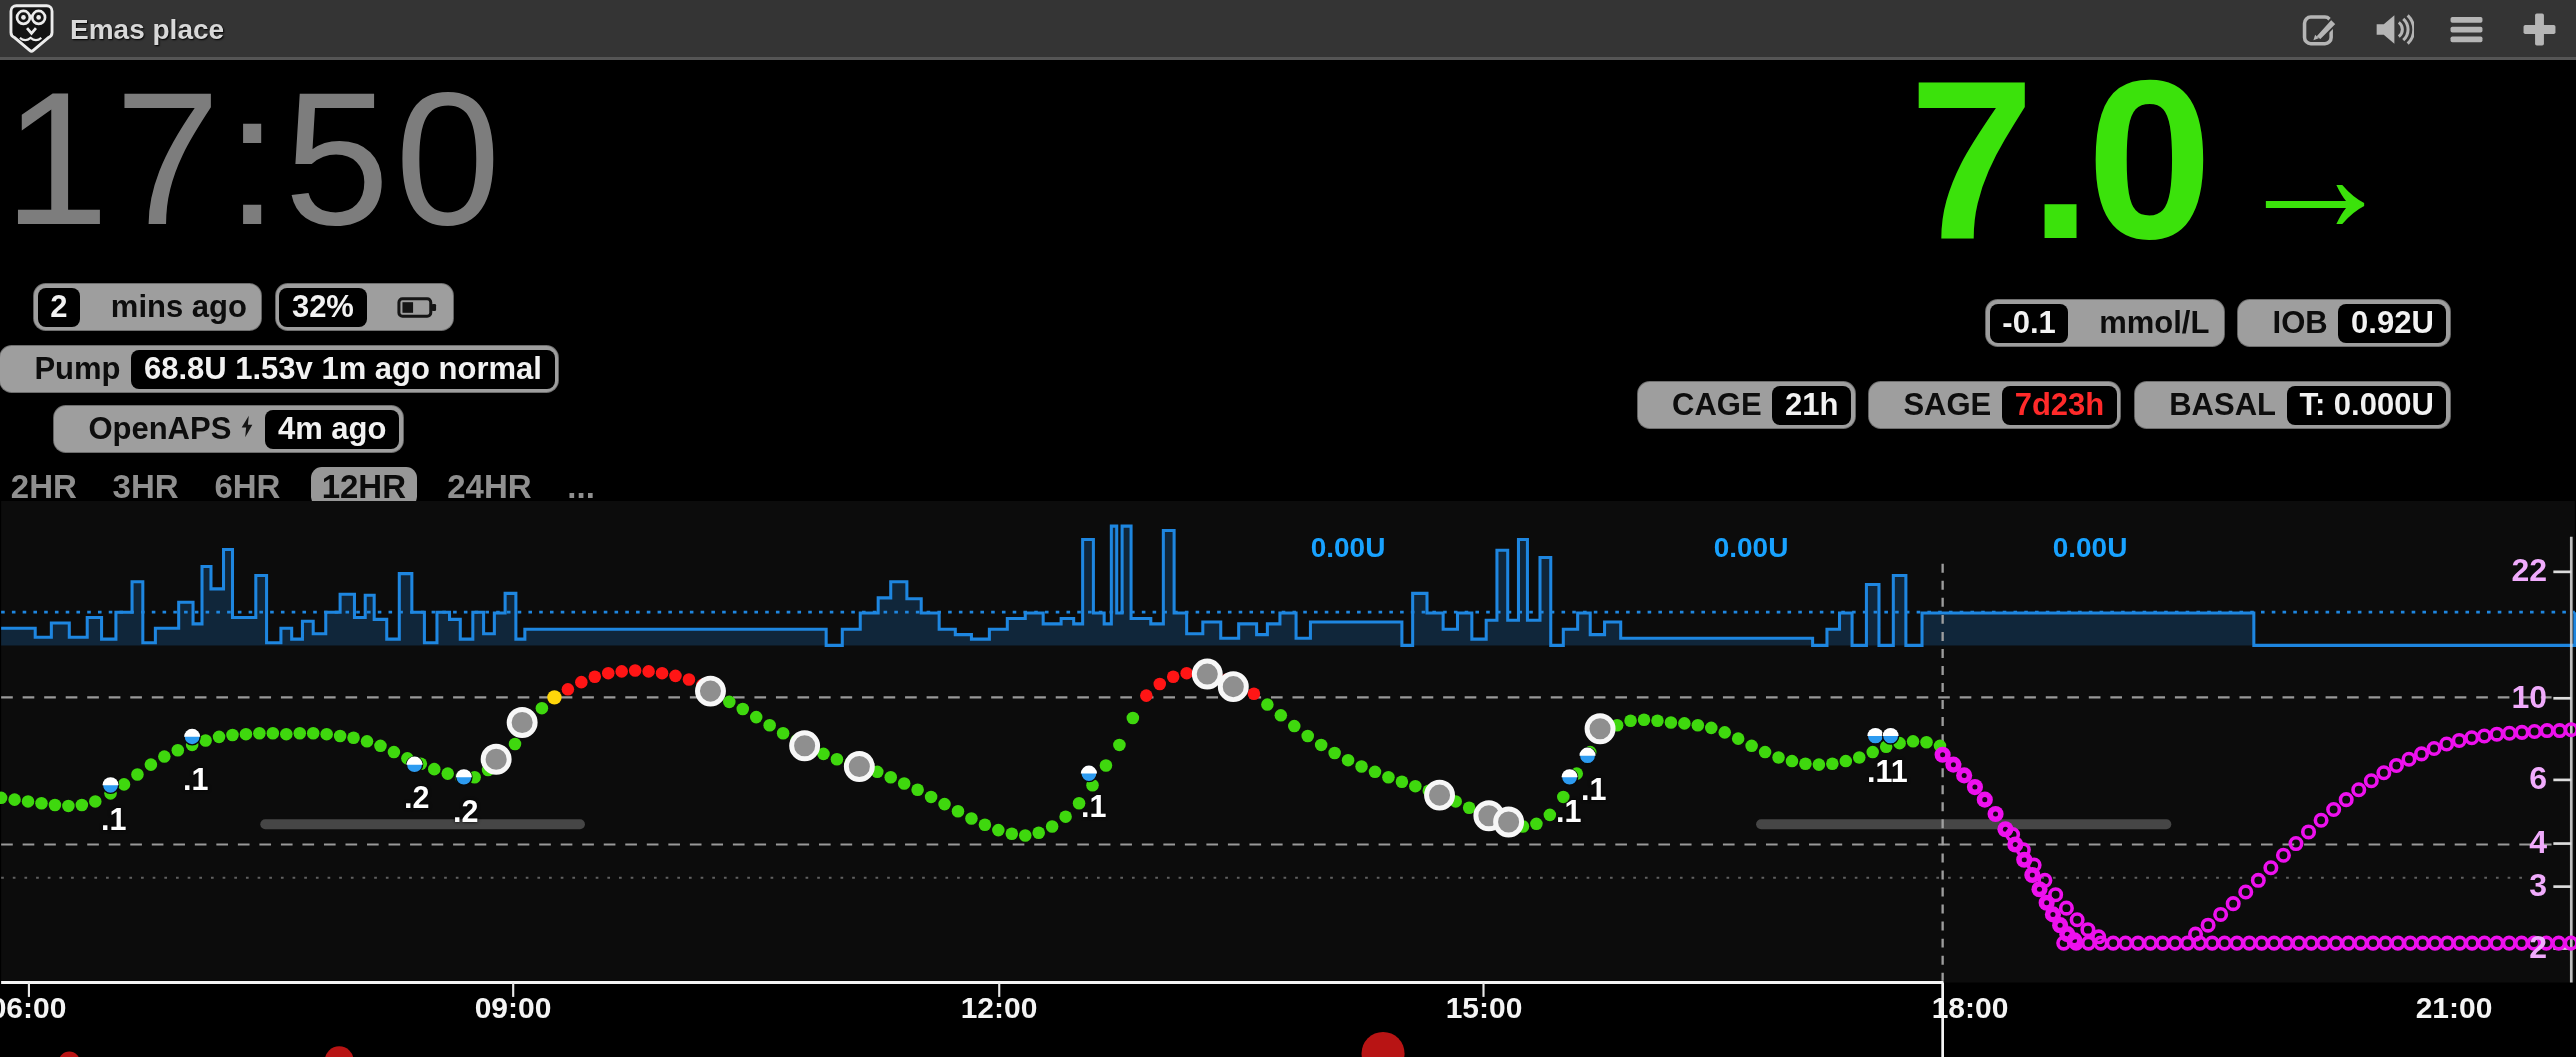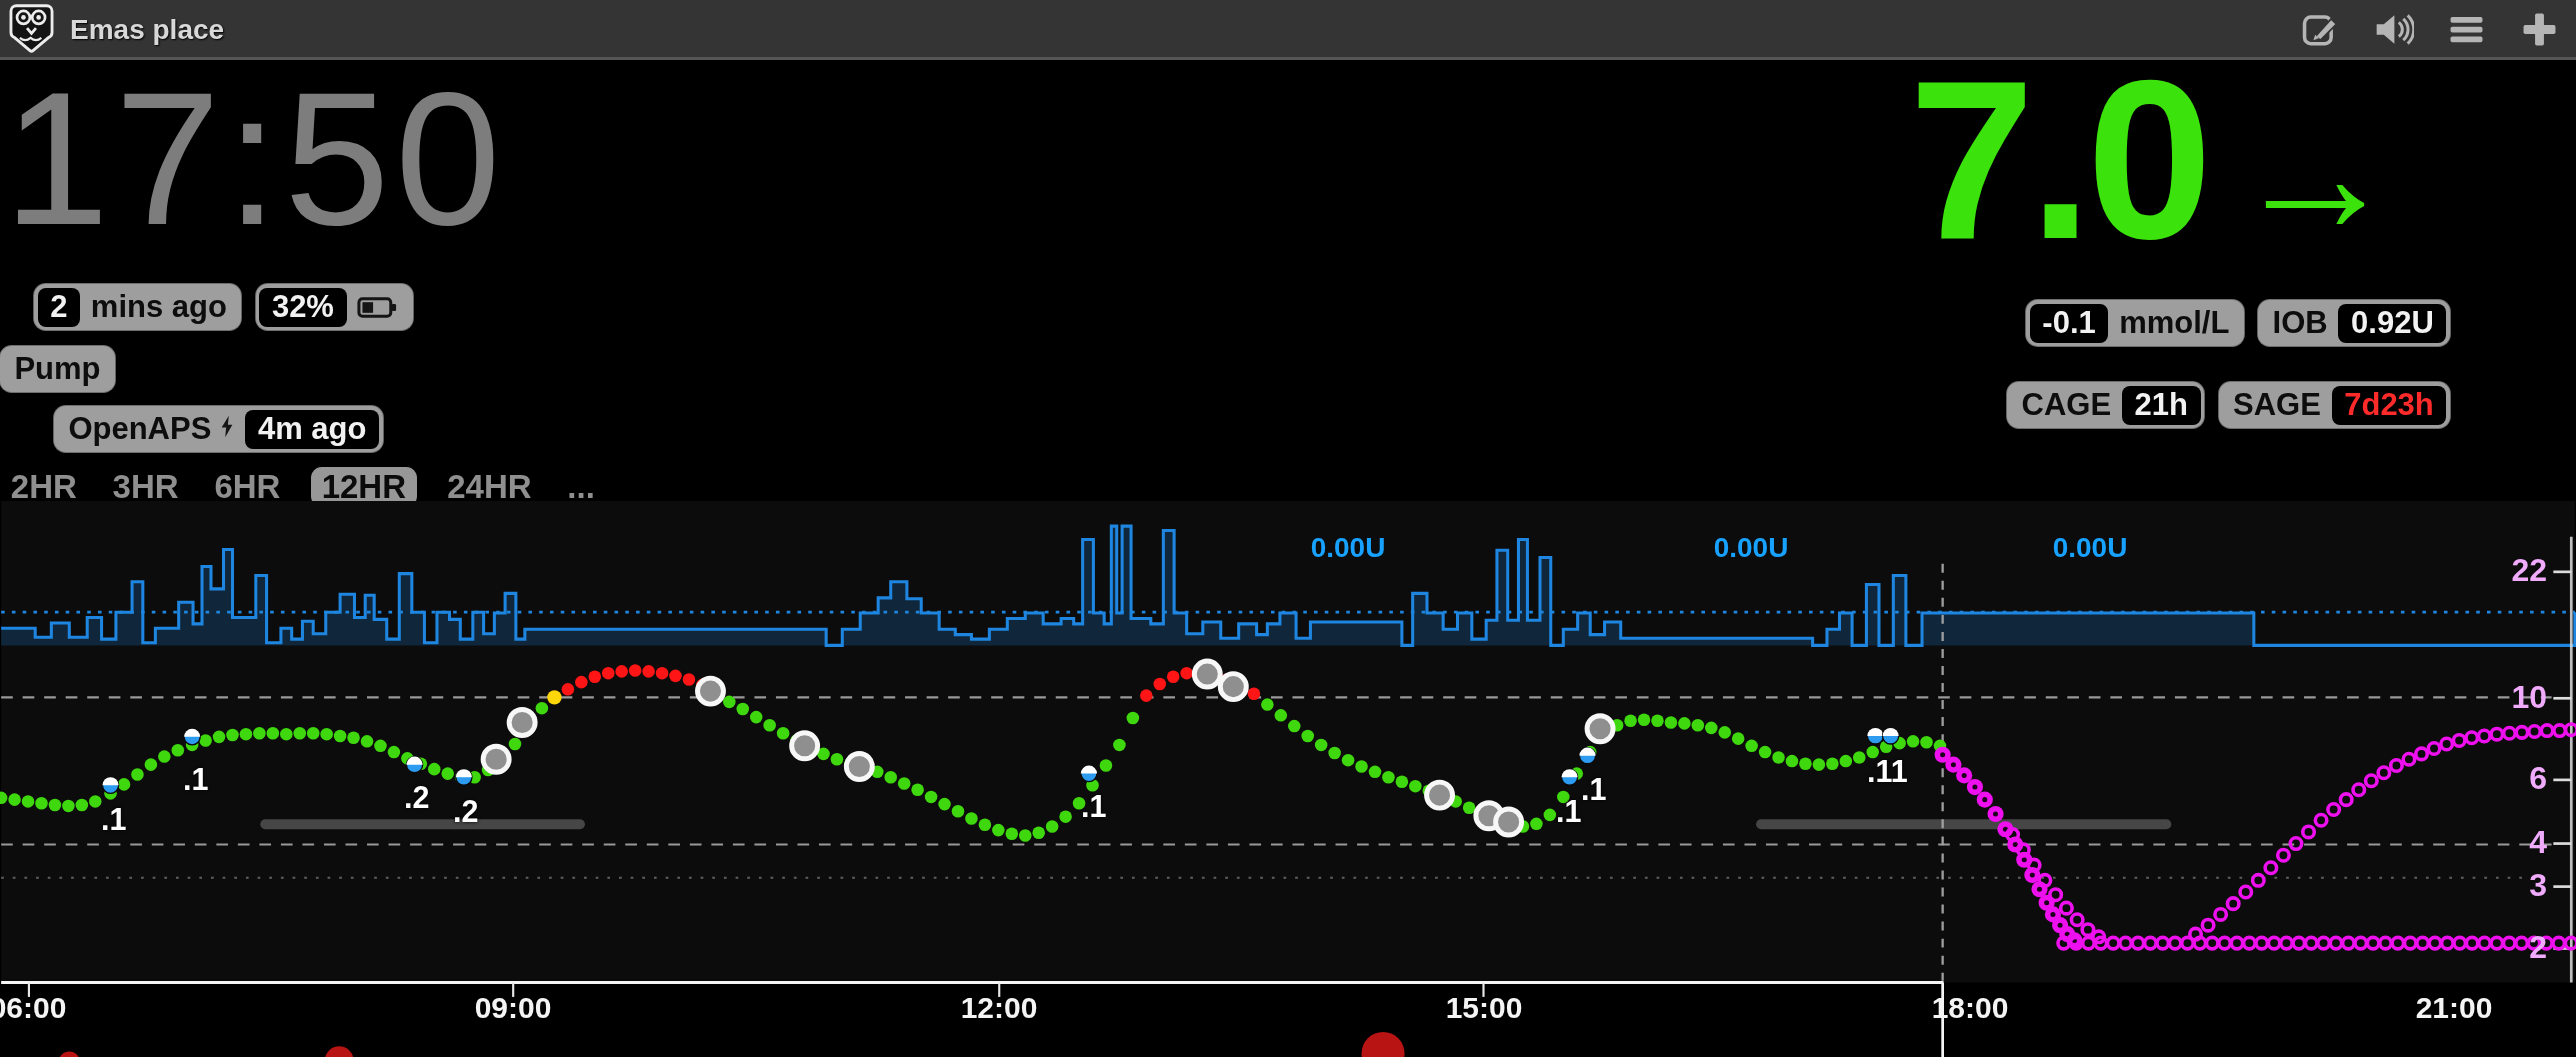--- a/index.html
+++ b/index.html
@@ -7,21 +7,21 @@
   #app{position:relative;width:2576px;height:916px;background:#000;}
   
   header{position:absolute;left:0;top:0;width:2576px;height:57px;background:#343434;border-bottom:3.6px solid #555;}
   .brand{position:absolute;left:9px;top:3.6px;display:flex;align-items:center;gap:16px;}
   .app-title{color:#d8d8d8;font-size:28px;font-weight:bold;text-shadow:0.9px 0.9px 1.8px #000;}
   .top-icons{position:absolute;right:16px;top:9px;display:flex;gap:32px;align-items:center;}
   .top-icons .icon{width:41px;height:41px;display:flex;align-items:center;justify-content:center;cursor:pointer;}
   
   .pill{display:inline-flex;align-items:center;background:#9e9e9e;border-radius:11.7px;padding:3.6px;
         font-weight:bold;font-size:31px;line-height:1.15;white-space:nowrap;box-shadow:0 0 0 0.9px #6e6e6e;}
-  .pill .lbl{color:#0d0d0d;padding:1.8px 10.8px;display:flex;align-items:center;gap:7.2px;}
+  .pill .lbl{color:#0d0d0d;padding:1.8px 10.8px;display:flex;align-items:center;gap:7.2px;margin-left:20px;}
   .pill .val{background:#000;color:#f2f2f2;border-radius:8px;padding:1.8px 12.6px;}
   .pill .val.red{color:#ff2a2a;}
   .pill-row{position:absolute;display:flex;gap:14.4px;}
   
   .clock{position:absolute;left:3.6px;top:63px;color:#7d7d7d;font-size:190px;line-height:1;letter-spacing:5.4px;
          font-family:"Liberation Sans","DejaVu Sans",sans-serif;}
   
   .bignum{position:absolute;right:178px;top:47px;display:flex;align-items:center;}
   .bg-value{color:#3be20b;font-size:226px;font-weight:bold;line-height:1;letter-spacing:-5.4px;}
   .bg-arrow{color:#3be20b;font-size:166px;font-weight:normal;line-height:1;margin-left:25px;margin-top:30.5px;}
@@ -105,20 +105,21 @@
             <rect x="6" y="7" width="12" height="12" fill="#151515"></rect>
             <rect x="39" y="9" width="5" height="8" rx="1.5" fill="#151515"></rect>
           </svg>
         </span>
       </span>
     </div>
 
     <div class="pill-row" style="left:0px;top:346px;">
       <span class="pill">
         <span class="lbl">Pump</span>
+        <span class="val">68.8U 1.53v 1m ago normal</span>
       </span>
     </div>
 
     <div class="pill-row" style="left:54px;top:406px;">
       <span class="pill">
         <span class="lbl">
           <span>OpenAPS</span>
           <span>
             <svg width="16" height="25" viewBox="0 0 18 28">
               <path d="M11 2 L3 15 h5 L7 26 L15 12 h-5 Z" fill="#151515"></path>
@@ -155,20 +156,24 @@
     </div>
 
     <div class="right-pills" style="top:382px;">
       <span class="pill">
         <span class="lbl">CAGE</span>
         <span class="val">21h</span>
       </span>
       <span class="pill">
         <span class="lbl">SAGE</span>
         <span class="val red">7d23h</span>
+      </span>
+      <span class="pill">
+        <span class="lbl">BASAL</span>
+        <span class="val">T: 0.000U</span>
       </span>
     </div>
   </main>
 
   <section id="chart">
     <svg id="chart-svg" width="2576" height="556" viewBox="0 558 2870 620">
         <rect x="0" y="558" width="2870" height="537" fill="#0c0c0c"></rect>
         <path d="M0 700 H12 H38 V710 H56 V694 H76 V710 H96 V688 H112 V712 H128 V682 H146 V648 H158 V716 H172 V700 H198 V671 H214 V695 H224 V631 H234 V656 H248 V612 H258 V688 H284 V641 H296 V716 H312 V700 H324 V712 H336 V692 H348 V706 H362 V682 H378 V662 H394 V688 H406 V663 H416 V690 H430 V712 H444 V639 H458 V682 H472 V716 H486 V682 H500 V690 H512 V712 H526 V682 H538 V706 H550 V683 H562 V661 H574 V712 H584 V701 H920 V719 H938 V701 H958 V683 H978 V666 H992 V648 H1010 V667 H1026 V683 H1046 V701 H1064 V707 H1082 V712 H1102 V701 H1122 V689 H1142 V683 H1162 V695 H1182 V689 H1196 V695 H1206 V601 H1218 V683 H1230 V695 H1238 V586 H1244 V683 H1250 V586 H1260 V689 H1282 V695 H1296 V591 H1308 V683 H1322 V706 H1340 V693 H1360 V711 H1380 V695 H1400 V707 H1412 V695 H1426 V683 H1444 V711 H1460 V693 H1562 V719 H1574 V661 H1590 V683 H1608 V701 H1624 V683 H1640 V712 H1656 V691 H1668 V613 H1680 V691 H1692 V601 H1702 V691 H1716 V621 H1728 V719 H1742 V701 H1758 V683 H1772 V707 H1788 V693 H1806 V711 H2020 V719 H2036 V701 H2050 V683 H2064 V719 H2080 V651 H2094 V719 H2110 V641 H2124 V719 H2142 V683 H2512 V719 H2870 V682 H2870 V719 H0 Z" fill="#1e86e0" fill-opacity="0.22" stroke="none"></path>
         <line x1="0" y1="682" x2="2870" y2="682" stroke="#1e86e0" stroke-width="3" stroke-dasharray="4 8"></line>
         <path d="M0 700 H12 H38 V710 H56 V694 H76 V710 H96 V688 H112 V712 H128 V682 H146 V648 H158 V716 H172 V700 H198 V671 H214 V695 H224 V631 H234 V656 H248 V612 H258 V688 H284 V641 H296 V716 H312 V700 H324 V712 H336 V692 H348 V706 H362 V682 H378 V662 H394 V688 H406 V663 H416 V690 H430 V712 H444 V639 H458 V682 H472 V716 H486 V682 H500 V690 H512 V712 H526 V682 H538 V706 H550 V683 H562 V661 H574 V712 H584 V701 H920 V719 H938 V701 H958 V683 H978 V666 H992 V648 H1010 V667 H1026 V683 H1046 V701 H1064 V707 H1082 V712 H1102 V701 H1122 V689 H1142 V683 H1162 V695 H1182 V689 H1196 V695 H1206 V601 H1218 V683 H1230 V695 H1238 V586 H1244 V683 H1250 V586 H1260 V689 H1282 V695 H1296 V591 H1308 V683 H1322 V706 H1340 V693 H1360 V711 H1380 V695 H1400 V707 H1412 V695 H1426 V683 H1444 V711 H1460 V693 H1562 V719 H1574 V661 H1590 V683 H1608 V701 H1624 V683 H1640 V712 H1656 V691 H1668 V613 H1680 V691 H1692 V601 H1702 V691 H1716 V621 H1728 V719 H1742 V701 H1758 V683 H1772 V707 H1788 V693 H1806 V711 H2020 V719 H2036 V701 H2050 V683 H2064 V719 H2080 V651 H2094 V719 H2110 V641 H2124 V719 H2142 V683 H2512 V719 H2870 V682 H2870" fill="none" stroke="#1e86e0" stroke-width="3.4"></path>

